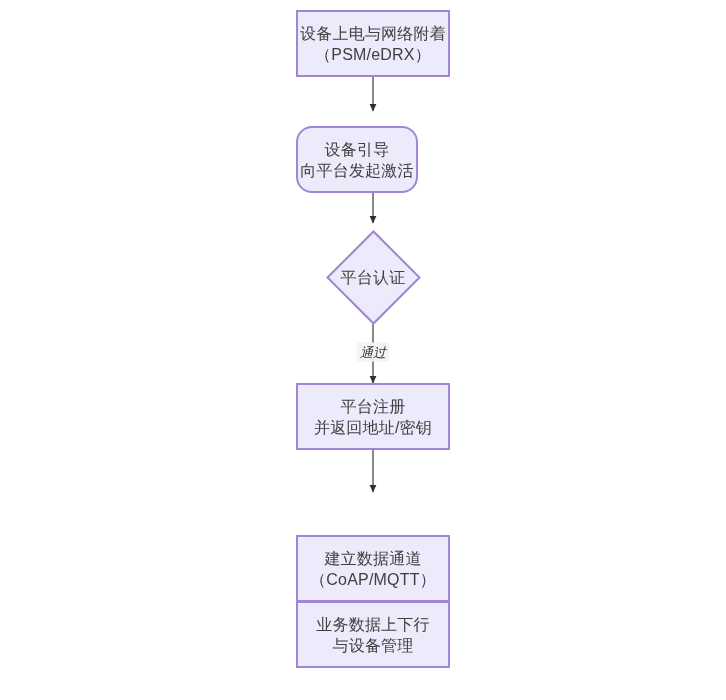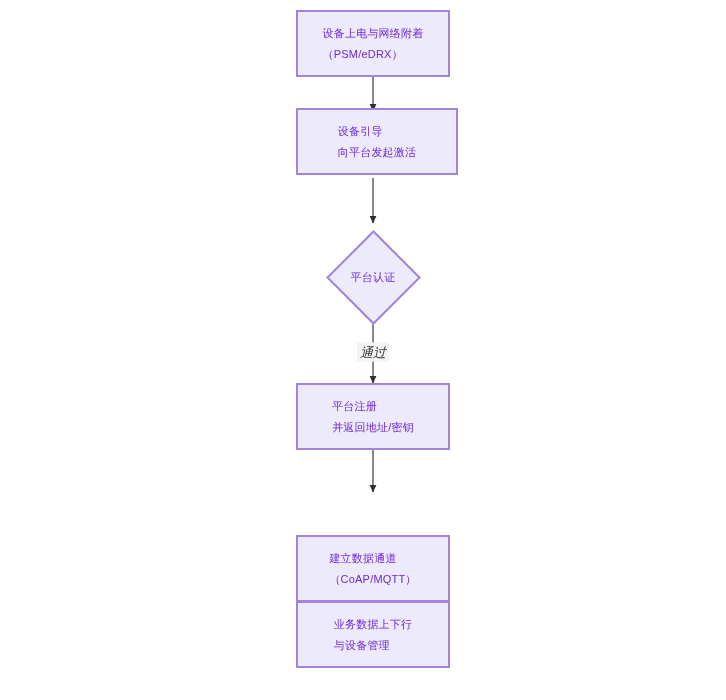--- a/index.html
+++ b/index.html
@@ -29,23 +29,24 @@
   .node {
     position: absolute;
     box-sizing: border-box;
     display: flex;
     align-items: center;
     justify-content: center;
     background: #ECEAFB;
     border: 2px solid #A285D9;
   }
   .node-label {
-    font-size: 11px;
+    font-size: 16px;
     line-height: 21px;
-    color: #6d28d9;
+    color: #404040;
+    text-align: center;
     white-space: pre-line;
     letter-spacing: 0.2px;
   }
   .node.diamond {
     border: none;
     background: transparent;
   }
   .diamond-shape {
     position: absolute;
     left: 50%;
@@ -93,21 +94,21 @@
         <line x1="373" y1="450" x2="373" y2="492" stroke="#3A3A3A" stroke-width="1.2" marker-end="url(#arrowhead)"></line>
         <line x1="373" y1="559" x2="373" y2="601" stroke="#3A3A3A" stroke-width="1.2" marker-end="url(#arrowhead)"></line>
       </g>
   </svg>
 
   <div id="nodes-layer">
       <div class="node" style="left: 296px; top: 10px; width: 154px; height: 67px;">
         <div class="node-label">设备上电与网络附着
 （PSM/eDRX）</div>
       </div>
-      <div class="node" style="left: 296px; top: 108px; width: 162px; height: 67px;">
+      <div class="node" style="left: 296px; top: 126px; width: 122px; height: 67px; border-radius: 16px;">
         <div class="node-label">设备引导
 向平台发起激活</div>
       </div>
       <div class="node diamond" style="left: 326px; top: 230px; width: 94px; height: 95px;">
         <div class="diamond-shape"></div>
         <div class="node-label">平台认证</div>
       </div>
       <div class="node" style="left: 296px; top: 383px; width: 154px; height: 67px;">
         <div class="node-label">平台注册
 并返回地址/密钥</div>

